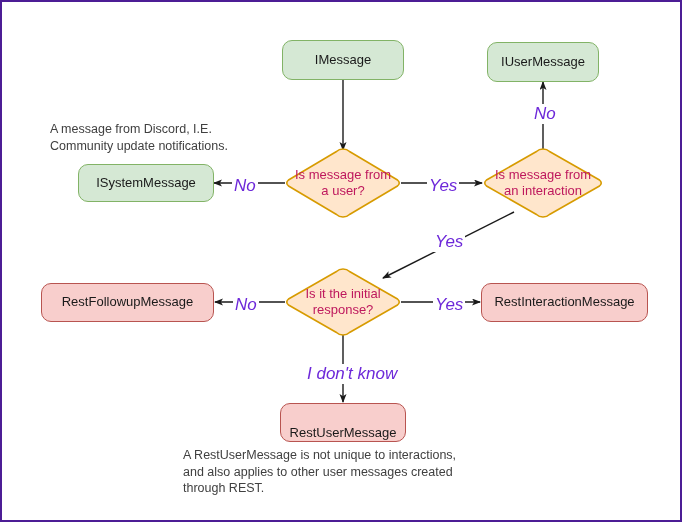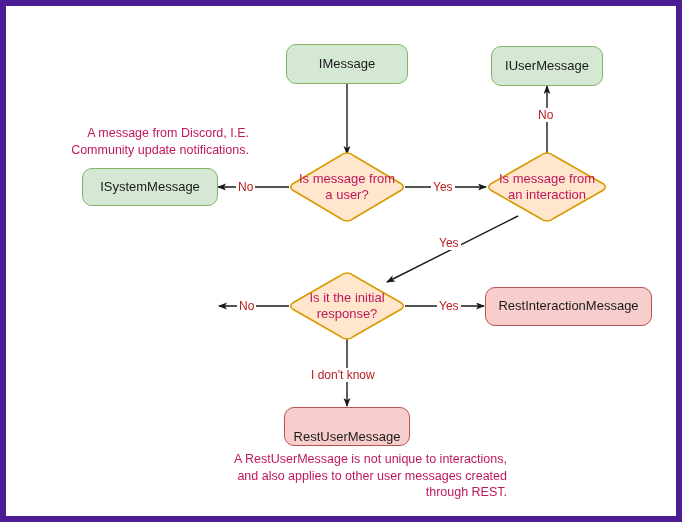--- a/index.html
+++ b/index.html
@@ -8,21 +8,21 @@
     background: #ffffff;
   }
   body {
     font-family: "Liberation Sans", sans-serif;
   }
   #canvas {
     position: relative;
     width: 682px;
     height: 522px;
     background: #ffffff;
-    border: 6px solid #4c1d95;
+    border: 2px solid #4c1d95;
     box-sizing: border-box;
     overflow: hidden;
   }
   svg.edges {
     position: absolute;
     left: 0;
     top: 0;
     width: 682px;
     height: 522px;
     pointer-events: none;
@@ -67,33 +67,34 @@
     align-items: center;
     justify-content: center;
     text-align: center;
     font-size: 13px;
     color: #be185d;
     line-height: 1.25;
     white-space: pre-line;
   }
   .edge-label {
     position: absolute;
-    font-size: 12px;
-    color: #b91c1c;
+    font-size: 17px;
+    color: #6d28d9;
     background: #ffffff;
     padding: 0 2px;
     white-space: nowrap;
     text-align: center;
+    font-style: italic;
   }
   .free-text {
     position: absolute;
     font-size: 12.5px;
-    color: #be185d;
+    color: #404040;
     line-height: 1.32;
-    text-align: right;
+    text-align: left;
     white-space: pre-line;
   }
 </style>
 </head>
 <body>
 
 <div id="canvas">
 
   <svg class="edges" viewBox="0 0 682 522" xmlns="http://www.w3.org/2000/svg">
     <defs>
@@ -148,20 +149,23 @@
   </div>
 
   <div class="diamond-wrap" style="left:281px; top:264px; width:120px; height:72px;">
     <svg width="120" height="72" viewBox="0 0 120 72" xmlns="http://www.w3.org/2000/svg">
       <path d="M60 3 Q64 3 66.5 5.5 L114.5 33 Q118 36 114.5 39 L66.5 66.5 Q64 69 60 69 Q56 69 53.5 66.5 L5.5 39 Q2 36 5.5 33 L53.5 5.5 Q56 3 60 3 Z" fill="#ffe6cc" stroke="#d79b00" stroke-width="1.6" stroke-linejoin="round"></path>
     </svg>
     <div class="diamond-label">Is it the initial
 response?</div>
   </div>
 
+  <div class="node pink" style="left:39px; top:281px; width:173px; height:39px;">
+    <span>RestFollowupMessage</span>
+  </div>
 
   <div class="node pink" style="left:479px; top:281px; width:167px; height:39px;">
     <span>RestInteractionMessage</span>
   </div>
 
   <div class="node pink" style="left:278px; top:401px; width:126px; height:39px;align-items:flex-end;">
     <span>RestUserMessage</span>
   </div>
 
   <div class="edge-label" style="left:230px; top:174px;">No</div>

